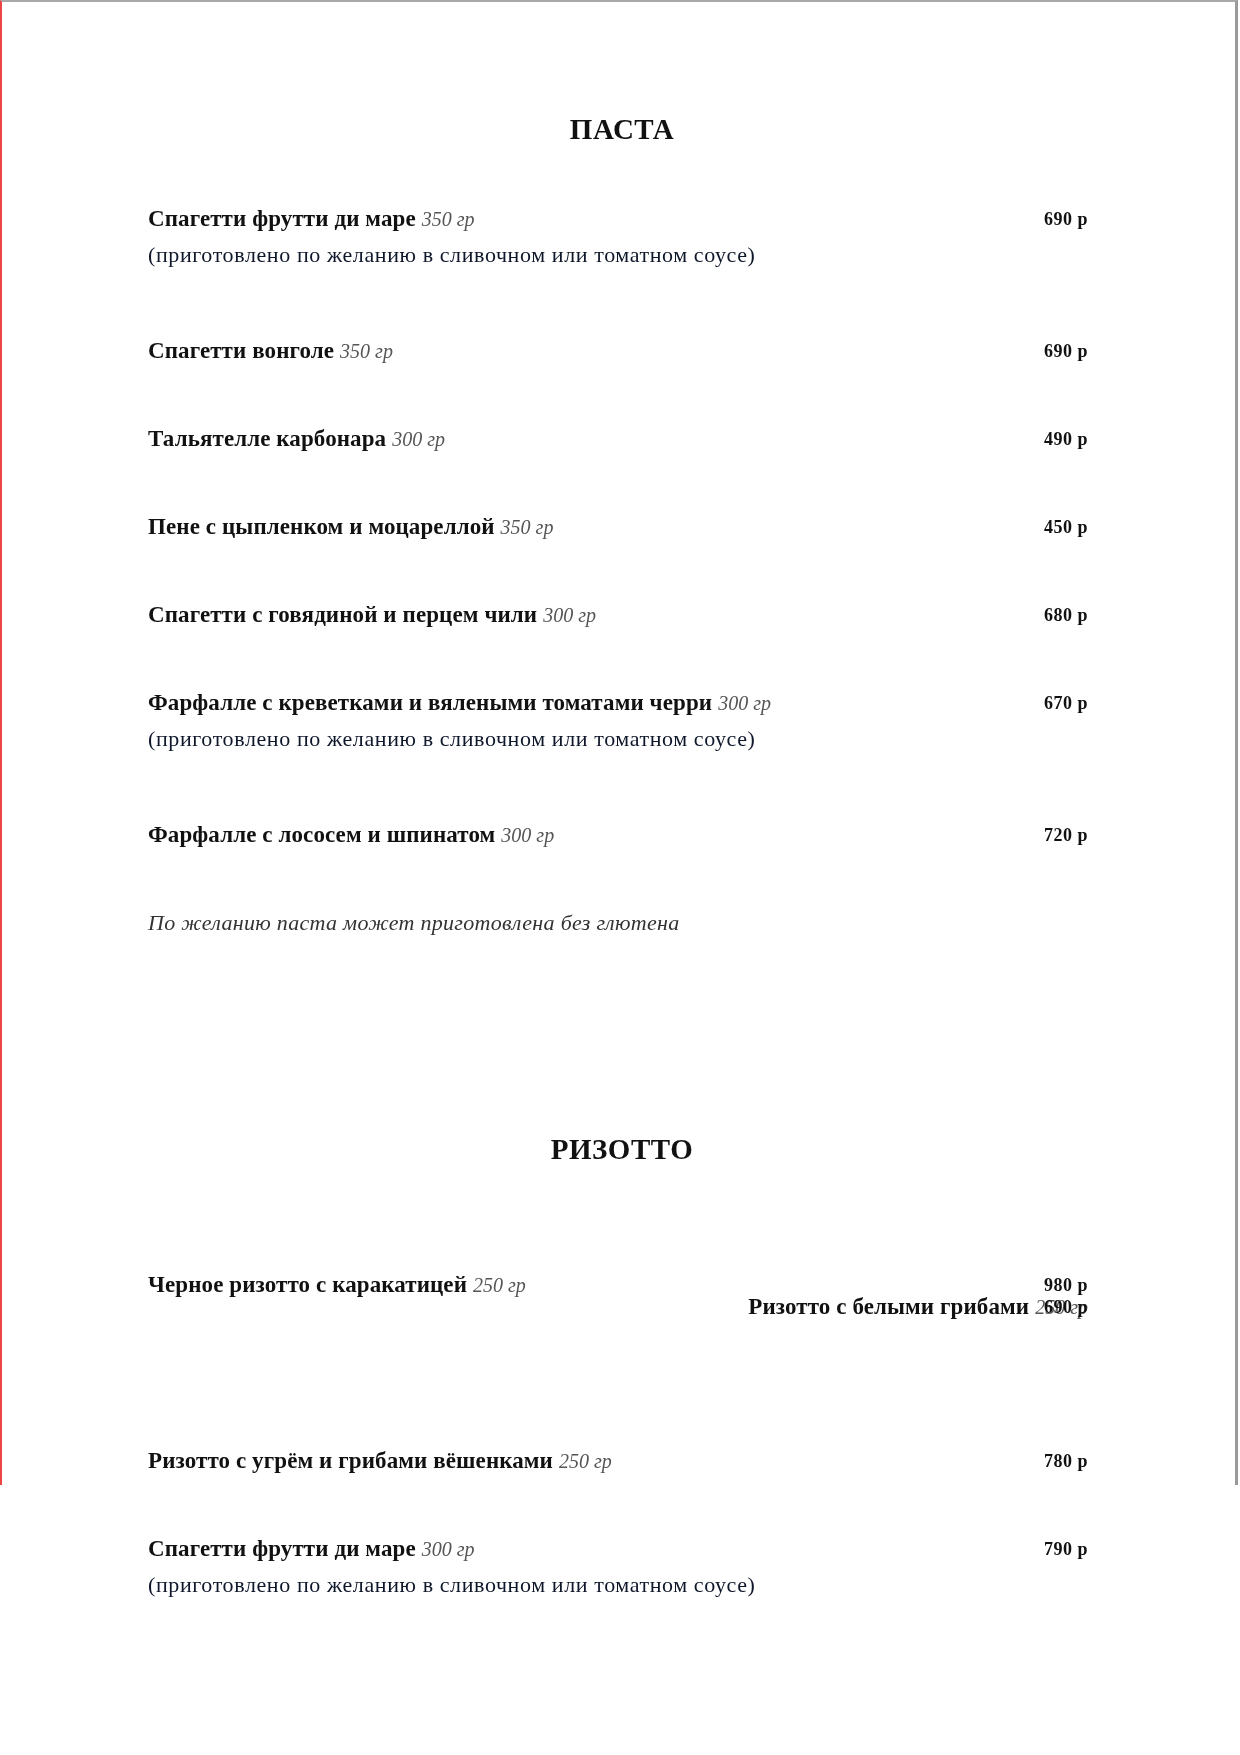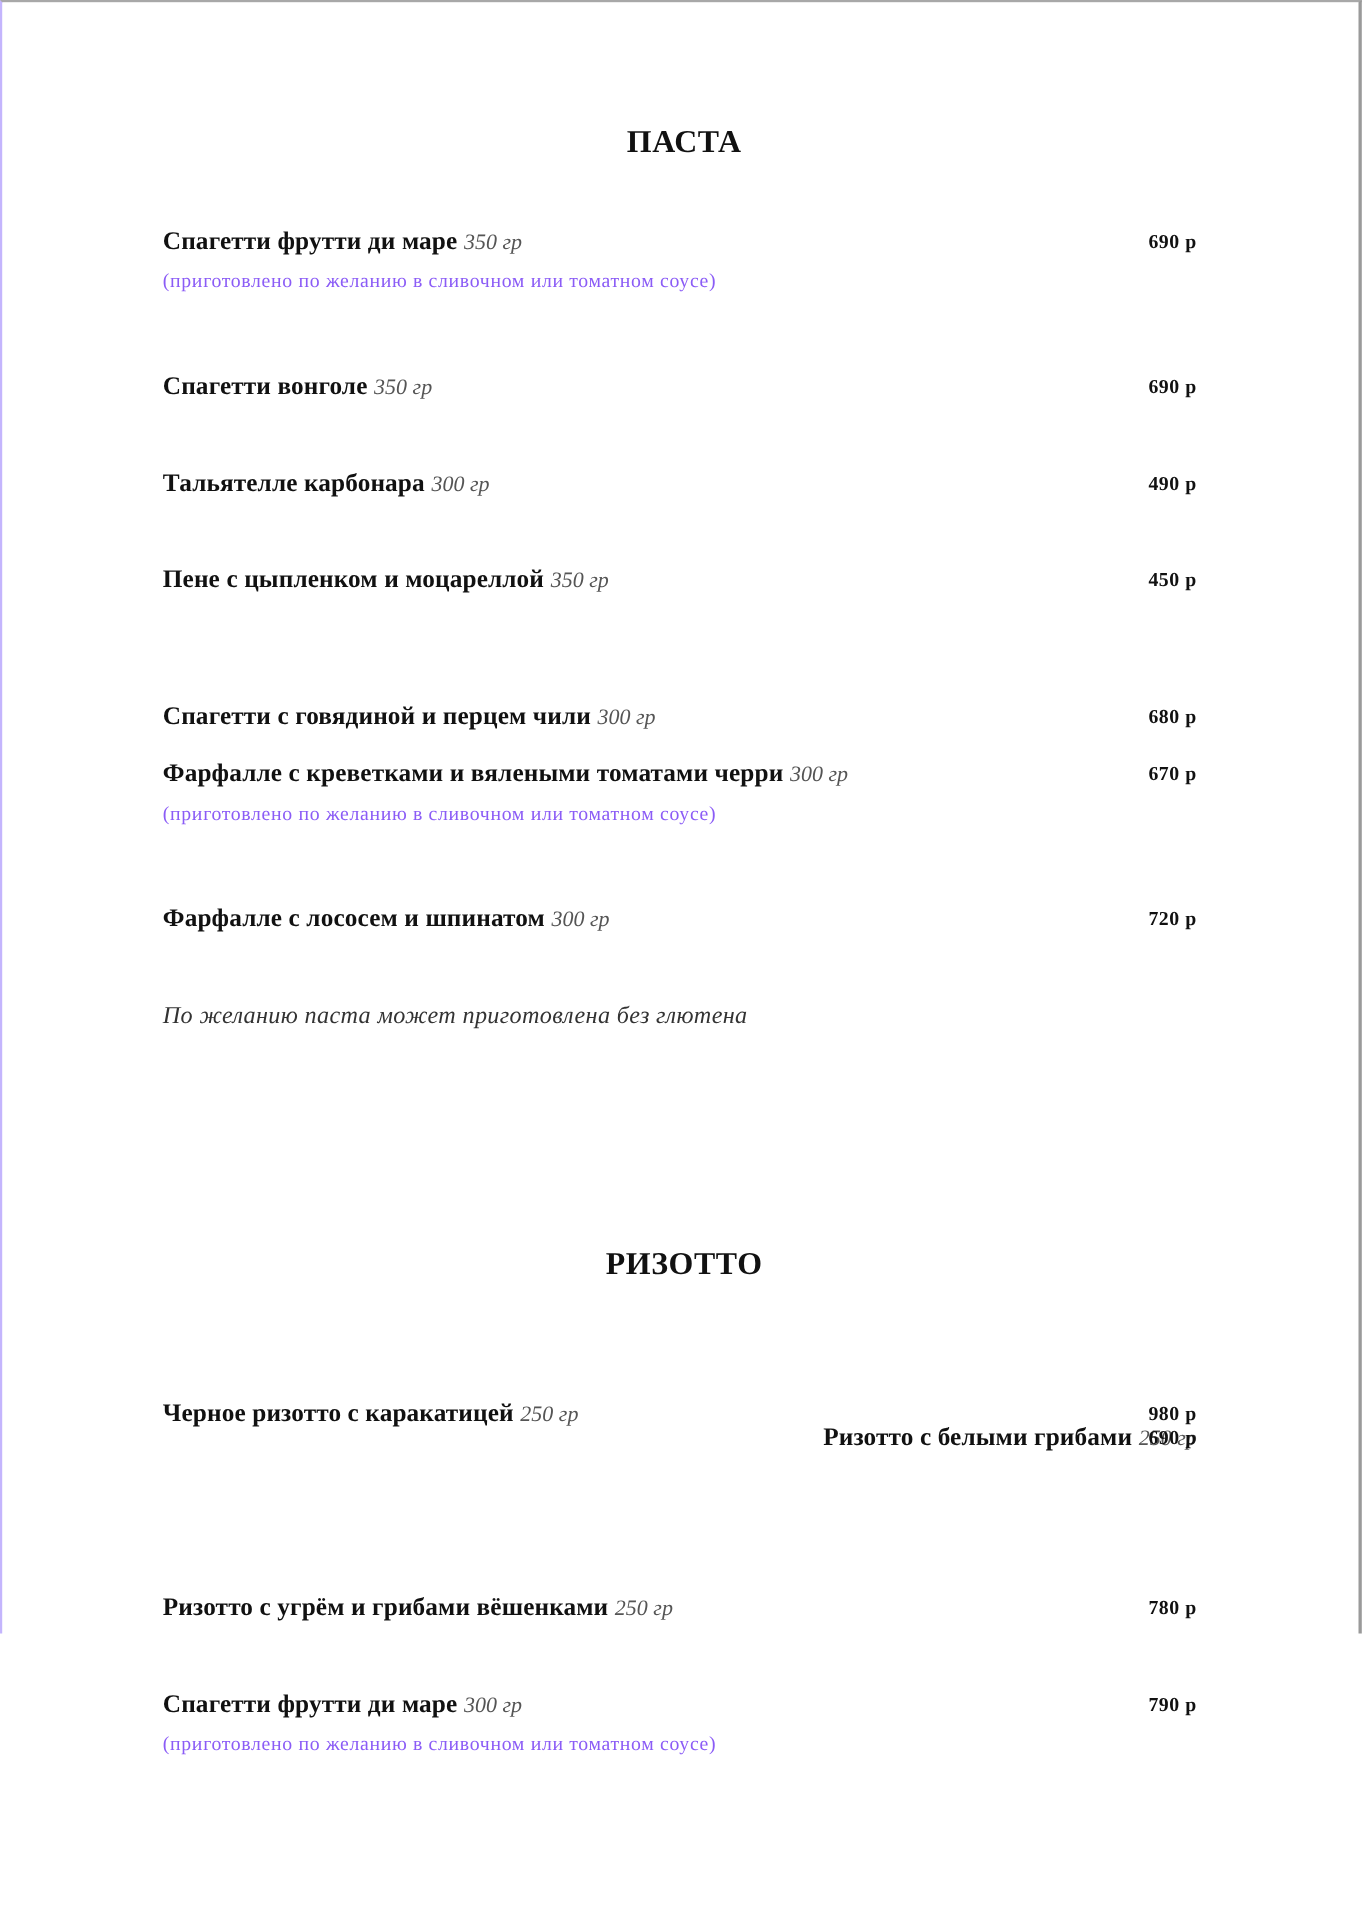--- a/index.html
+++ b/index.html
@@ -15,21 +15,21 @@
       font-family: "Liberation Serif", "DejaVu Serif", serif;
       color: #111111;
     }
     .page-frame {
       position: absolute;
       left: 0;
       top: 0;
       width: 1238px;
       height: 1485px;
       border-top: 2px solid #a8a8a8;
-      border-left: 2px solid #c4b5fd;
+      border-left: 2px solid #ef4444;
       border-right: 3px solid #9a9a9a;
       box-sizing: border-box;
       background: #ffffff;
     }
     .section-title {
       position: absolute;
       left: 0;
       width: 1240px;
       text-align: center;
       font-weight: bold;
@@ -61,23 +61,23 @@
     }
     .item-price {
       position: absolute;
       top: 0;
       right: 0;
       font-weight: bold;
       font-size: 18px;
       letter-spacing: 0.5px;
     }
     .item-note {
-      font-size: 18px;
+      font-size: 22px;
       line-height: 34px;
-      color: #8b5cf6;
+      color: #0f172a;
       letter-spacing: 0.6px;
       white-space: nowrap;
       margin-top: 6px;
     }
     .footnote {
       position: absolute;
       left: 146px;
       font-style: italic;
       font-size: 22px;
       line-height: 34px;
@@ -114,21 +114,21 @@
     </div>
   </div>
 
   <div class="item" style="top:508px;">
     <div class="item-line">
       <span class="item-name">Пене с цыпленком и моцареллой</span><span class="item-weight">350 гр</span>
       <span class="item-price">450 р</span>
     </div>
   </div>
 
-  <div class="item" style="top:632px;">
+  <div class="item" style="top:596px;">
     <div class="item-line">
       <span class="item-name">Спагетти с говядиной и перцем чили</span><span class="item-weight">300 гр</span>
       <span class="item-price">680 р</span>
     </div>
   </div>
 
   <div class="item" style="top:684px;">
     <div class="item-line">
       <span class="item-name">Фарфалле с креветками и вялеными томатами черри</span><span class="item-weight">300 гр</span>
       <span class="item-price">670 р</span>

